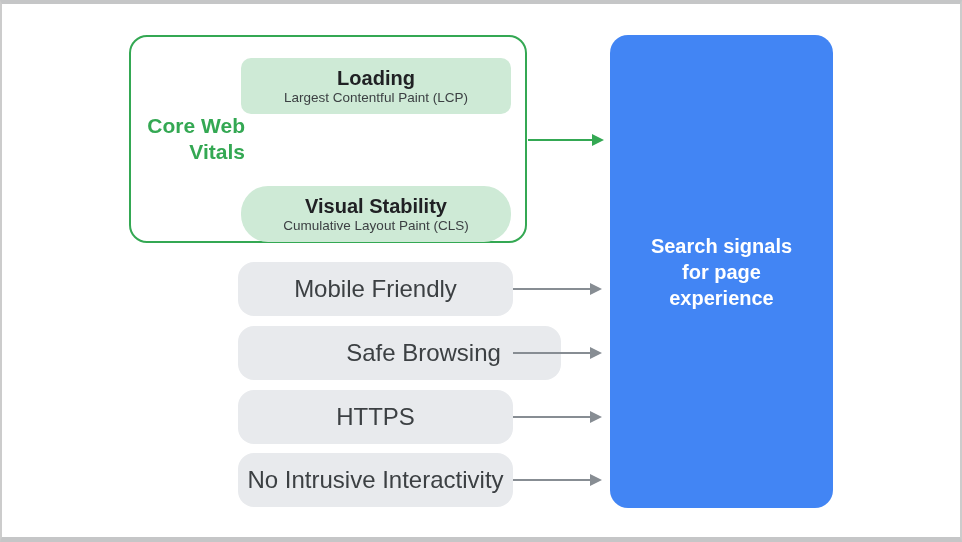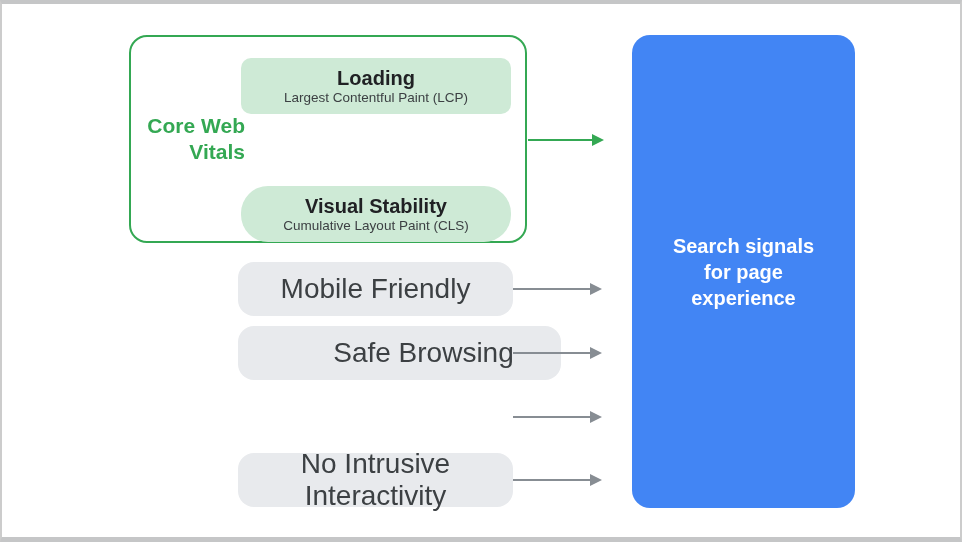--- a/index.html
+++ b/index.html
@@ -76,36 +76,36 @@
   
   .gray-pill {
     position: absolute;
     left: 238px;
     width: 275px; height: 54px;
     background: #e8eaed;
     border-radius: 16px;
     display: flex; align-items: center; justify-content: center;
     text-align: center;
     color: #3c4043;
-    font-size: 28px;
+    font-size: 24px;
     font-weight: 400;
   }
   .sp-1 { top: 262px; }
   .sp-2 { top: 326px; padding-left: 48px; }
   .sp-3 { top: 390px; }
   .sp-4 { top: 453px; }
 
   
   .result-box {
     position: absolute;
     left: 610px; top: 35px;
     width: 223px; height: 473px;
     background: #4285f4;
     border-radius: 18px;
-    display: flex; align-items: center; justify-content: center; margin-left: 22px;
+    display: flex; align-items: center; justify-content: center;
   }
   .result-text {
     width: 160px;
     text-align: center;
     color: #ffffff;
     font-size: 20px;
     font-weight: 700;
     line-height: 26px;
   }
 
@@ -131,20 +131,21 @@
 
 
     <div class="green-pill gp-3">
       <div class="pill-title">Visual Stability</div>
       <div class="pill-subtitle">Cumulative Layout Paint (CLS)</div>
     </div>
   </div>
 
   <div class="gray-pill sp-1">Mobile Friendly</div>
   <div class="gray-pill sp-2">Safe Browsing</div>
+  <div class="gray-pill sp-3">HTTPS</div>
   <div class="gray-pill sp-4">No Intrusive Interactivity</div>
 
   <div class="result-box">
     <div class="result-text">Search signals for page experience</div>
   </div>
 
   <svg class="arrows" viewBox="0 0 962 542">
 
     <g>
       <line x1="528" y1="140" x2="593" y2="140" stroke="#34a853" stroke-width="2.2"></line>

